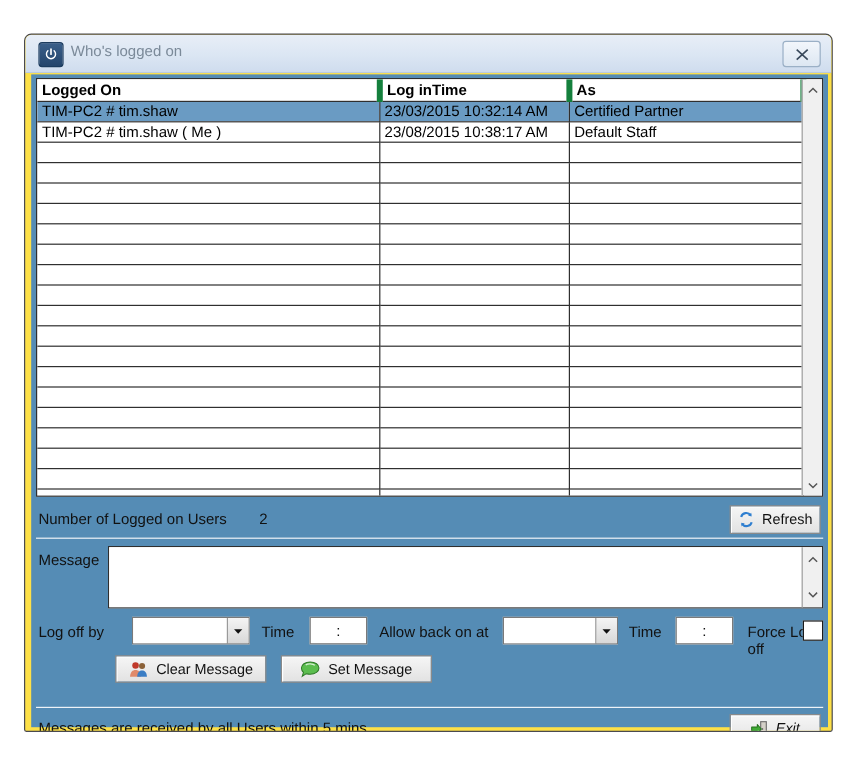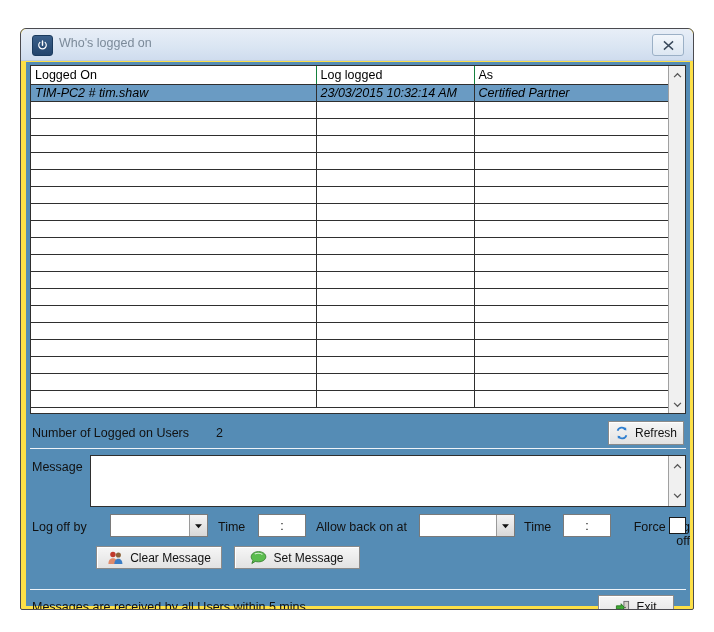--- a/index.html
+++ b/index.html
@@ -122,36 +122,35 @@
     width: 638px;
     font-size: 12.5px;
     color: #000;
   }
   table.grid col.c1 { width: 285px; }
   table.grid col.c2 { width: 158px; }
   table.grid col.c3 { width: 195px; }
 
   table.grid th {
     height: 18px;
-    font-weight: normal;
+    font-weight: bold;
     text-align: left;
     padding: 0 0 0 4px;
     background: #ffffff;
     border-bottom: 1px solid #2f2f2f;
-    border-right: 1px solid #15803d;
+    border-right: 5px solid #15803d;
     white-space: nowrap;
   }
   table.grid td {
     height: 16px;
     padding: 0 0 0 4px;
     border-bottom: 1px solid #2f2f2f;
     border-right: 1px solid #2f2f2f;
     white-space: nowrap;
     overflow: hidden;
-    font-style: italic;
   }
   table.grid tr.selected td { background: #6a9bc3; }
   table.grid tr.empty td { color: transparent; }
 
   
   .count-strip {
     position: absolute;
     left: 4px;
     top: 356px;
     width: 656px;
@@ -188,24 +187,25 @@
   }
   .btn-refresh {
     position: absolute;
     right: 2px;
     top: 3px;
     width: 76px;
     height: 24px;
   }
   .btn-exit {
     position: absolute;
-    right: 12px;
+    right: 2px;
     top: 3px;
     width: 76px;
     height: 24px;
+    font-style: italic;
   }
 
   
   .msg-label {
     position: absolute;
     left: 6px;
     top: 398px;
     font-size: 12.5px;
     color: #111;
   }
@@ -259,21 +259,21 @@
   
   .logoff-row {
     position: absolute;
     left: 0;
     top: 452px;
     width: 664px;
     height: 26px;
     font-size: 12.5px;
     color: #111;
   }
-  .logoff-row .lbl { position: absolute; top: 6px; text-align: right; }
+  .logoff-row .lbl { position: absolute; top: 6px; }
   .combo {
     position: absolute;
     top: 0;
     height: 23px;
     background: #fff;
     border: 1px solid #7a7a7a;
     box-sizing: border-box;
     display: flex;
     align-items: stretch;
     cursor: pointer;
@@ -375,29 +375,34 @@
     <div class="grid-wrap">
       <table class="grid">
         <colgroup>
             <col class="c1">
             <col class="c2">
             <col class="c3">
           </colgroup>
         <thead>
           <tr>
             <th>Logged On</th>
-            <th>Log logged</th>
+            <th>Log inTime</th>
             <th>As</th>
           </tr>
         </thead>
         <tbody>
           <tr class="selected">
             <td>TIM-PC2 # tim.shaw</td>
             <td>23/03/2015 10:32:14 AM</td>
             <td>Certified Partner</td>
+          </tr>
+          <tr>
+            <td>TIM-PC2 # tim.shaw ( Me )</td>
+            <td>23/08/2015 10:38:17 AM</td>
+            <td>Default Staff</td>
           </tr>
           </tbody>
           <tbody id="empty-rows">
             <tr class="empty">
               <td></td>
               <td></td>
               <td></td>
             </tr>
             <tr class="empty">
               <td></td>

